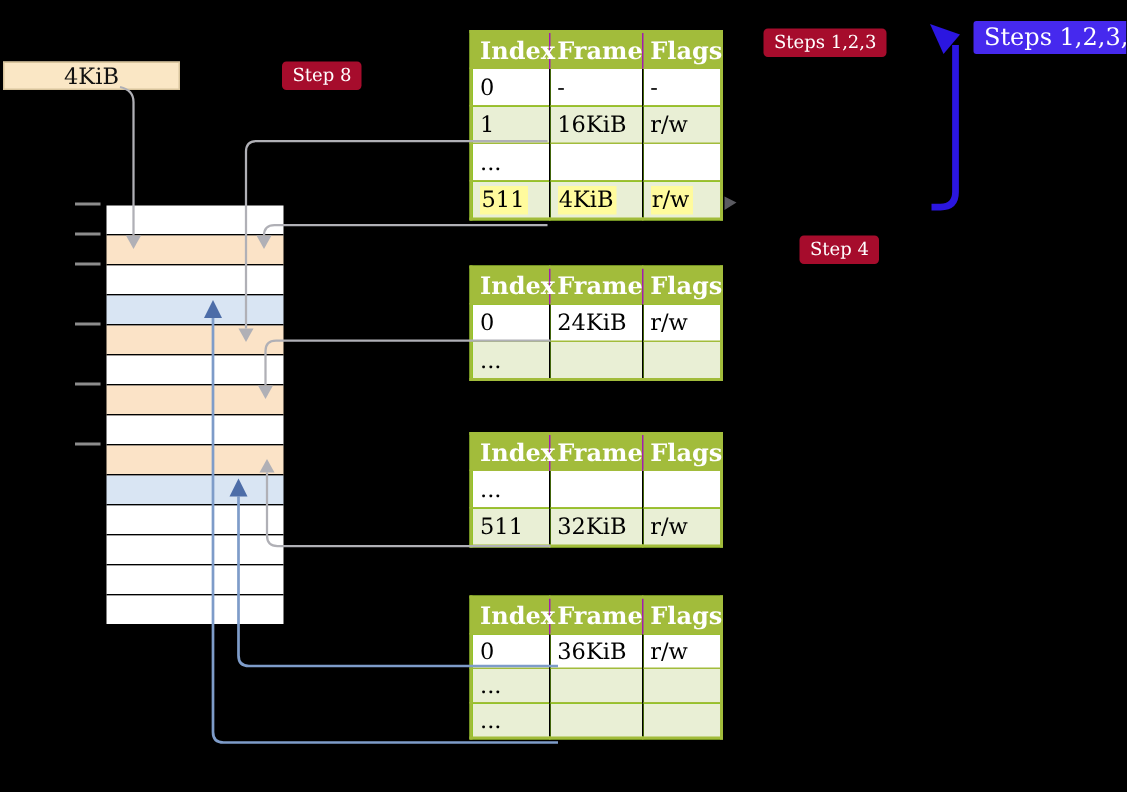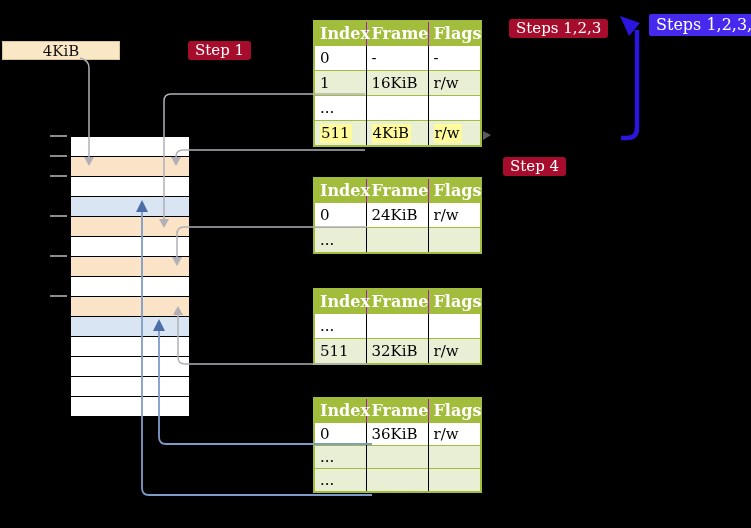--- a/index.html
+++ b/index.html
@@ -1,21 +1,21 @@
 <!DOCTYPE html>
 <html><head>
 <meta charset="utf-8">
 <style>
   html,body{margin:0;padding:0;background:#000;}
   #canvas{
     position:relative;width:751px;height:528px;background:#000;overflow:hidden;
     font-family:"DejaVu Serif","Liberation Serif",serif;
   }
   
-  .tag{position:absolute;color:#fff;font-size:15px;line-height:19px;padding:0 7px;
+  .tag{position:absolute;color:#fff;font-size:12px;line-height:19px;padding:0 7px;
        border-radius:3px;white-space:nowrap;}
   .tag.red{background:#A60C2C;}
   .tag.blue{background:#4629EE;border-radius:2px;font-size:16px;line-height:22px;}
   #box-4kib{position:absolute;left:2px;top:41px;width:118px;height:19px;background:#FAE7C5;
        border:1px solid #D8C49C;color:#111;font-size:15px;line-height:18px;text-align:center;box-sizing:border-box;}
   
   #memory-column{position:absolute;left:70px;top:136px;width:120px;border:1px solid #000;box-sizing:border-box;}
   .mem-row{height:19px;border-bottom:1px solid #000;}
   .mem-row:last-child{border-bottom:none;}
   .mem-row.white{background:#FFFFFF;}
@@ -40,24 +40,24 @@
   
   #overlay{position:absolute;left:0;top:0;width:751px;height:528px;pointer-events:none;z-index:5;}
 </style>
 </head>
 <body>
 
 <div id="canvas">
 
   <div id="box-4kib">4KiB</div>
 
-  <div class="tag red" style="left:188px;top:41px;">Step 1</div>
+  <div class="tag red" style="left:188px;top:41px;">Step 8</div>
   <div class="tag red" style="left:509px;top:19px;">Steps 1,2,3</div>
   <div class="tag blue" style="left:649px;top:14px;">Steps 1,2,3,4</div>
-  <div class="tag red" style="left:503px;top:157px;">Step 4</div>
+  <div class="tag red" style="left:533px;top:157px;">Step 4</div>
 
   <div id="memory-column">
       <div class="mem-row white"></div>
       <div class="mem-row peach"></div>
       <div class="mem-row white"></div>
       <div class="mem-row blue"></div>
       <div class="mem-row peach"></div>
       <div class="mem-row white"></div>
       <div class="mem-row peach"></div>
       <div class="mem-row white"></div>

